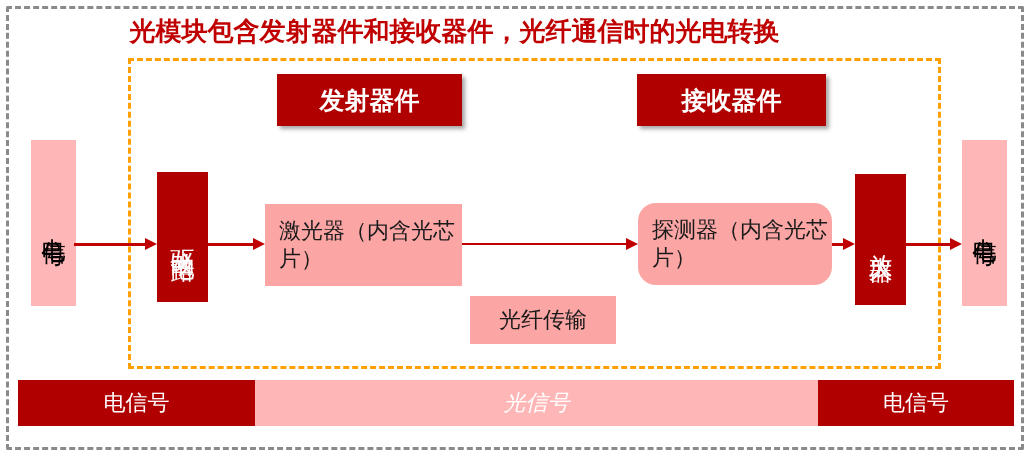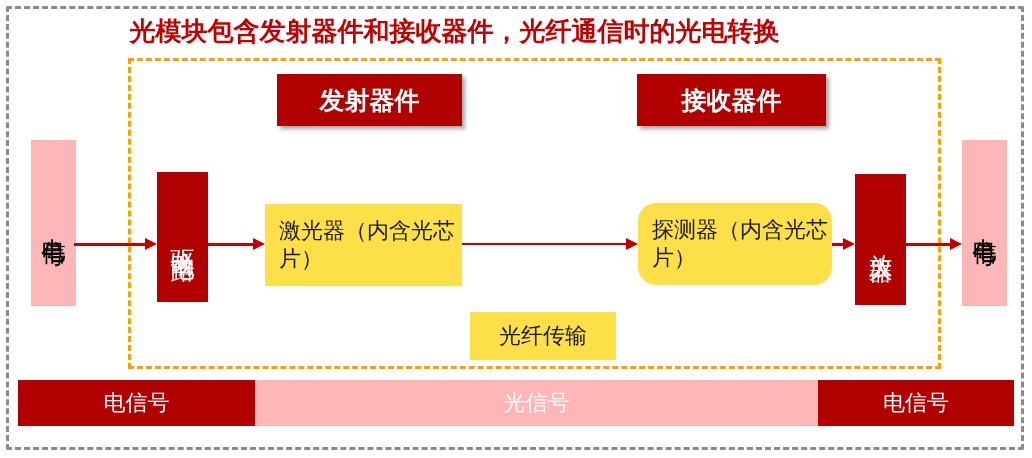--- a/index.html
+++ b/index.html
@@ -75,35 +75,34 @@
     text-orientation:upright;
     letter-spacing:3px;
     line-height:1;
   }
   .red-driver{left:157px;top:172px;width:51px;height:130px;}
   .red-amp{left:855px;top:174px;width:51px;height:131px;}
 
   
   .gray-box{
     position:absolute;
-    background:#fde047;
+    background:#fca5a5;
     color:#1a1a1a;
     font-size:22px;
     display:flex;align-items:center;
     padding-left:14px;
     box-sizing:border-box;
     line-height:1.28;
   }
   .gray-laser{left:265px;top:204px;width:197px;height:82px;}
   .gray-detector{left:638px;top:203px;width:194px;height:82px;border-radius:18px;}
   .gray-fiber{
     left:470px;top:296px;width:146px;height:48px;
     justify-content:center;padding-left:0;
     font-size:22px;
-    margin-top:16px;
   }
 
   
   .arrow{position:absolute;height:0;}
   .arrow .shaft{
     position:absolute;left:0;top:0;height:3px;background:#c00000;
   }
   .arrow .head{
     position:absolute;top:-5px;
     width:0;height:0;
@@ -119,21 +118,21 @@
     position:absolute;left:18px;top:380px;width:996px;height:46px;
     display:flex;
   }
   .legend-seg{
     display:flex;align-items:center;justify-content:center;
     font-size:22px;
     height:100%;
     box-sizing:border-box;
   }
   .seg-elec{background:#b00000;color:#ffffff;}
-  .seg-opt{background:#ffb6b6;color:#ffffff;}
+  .seg-opt{background:#ffb6b6;color:#ffffff;font-style:italic;}
   .seg-left{width:237px;}
   .seg-mid{width:563px;}
   .seg-right{width:196px;}
 </style>
 </head>
 <body>
 
 <div id="stage">
 
   <div class="outer-frame"></div>

